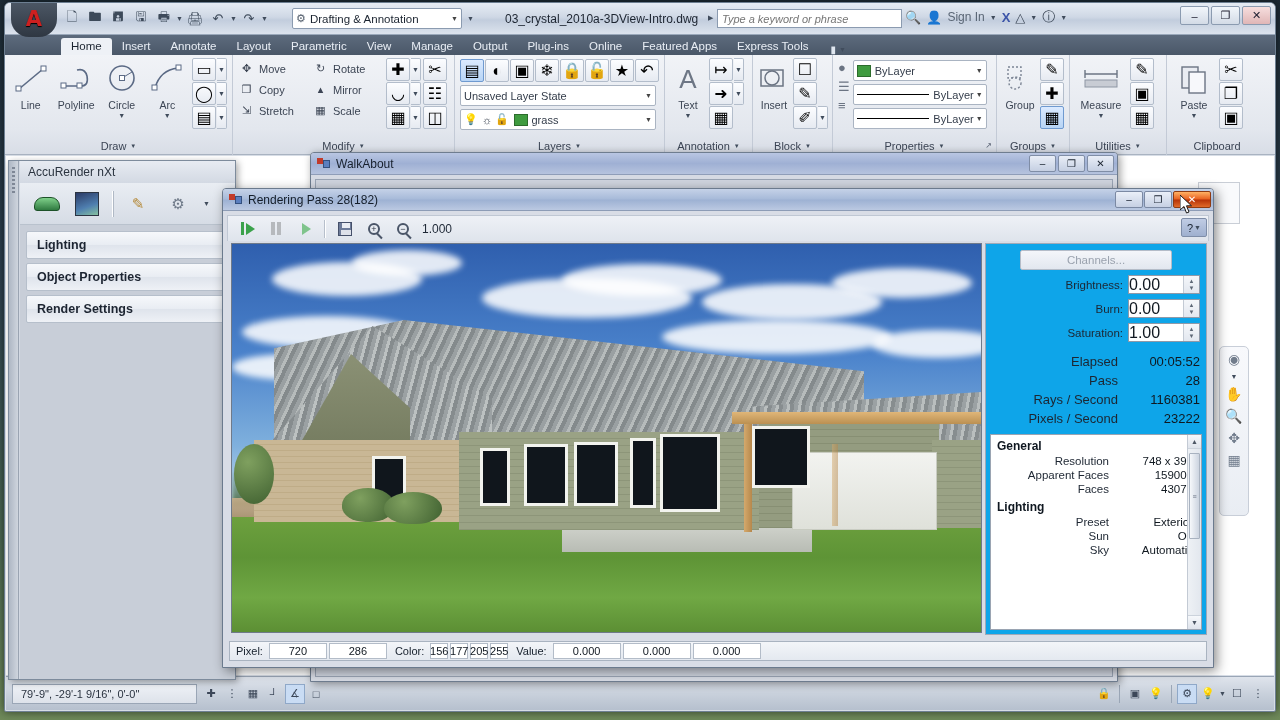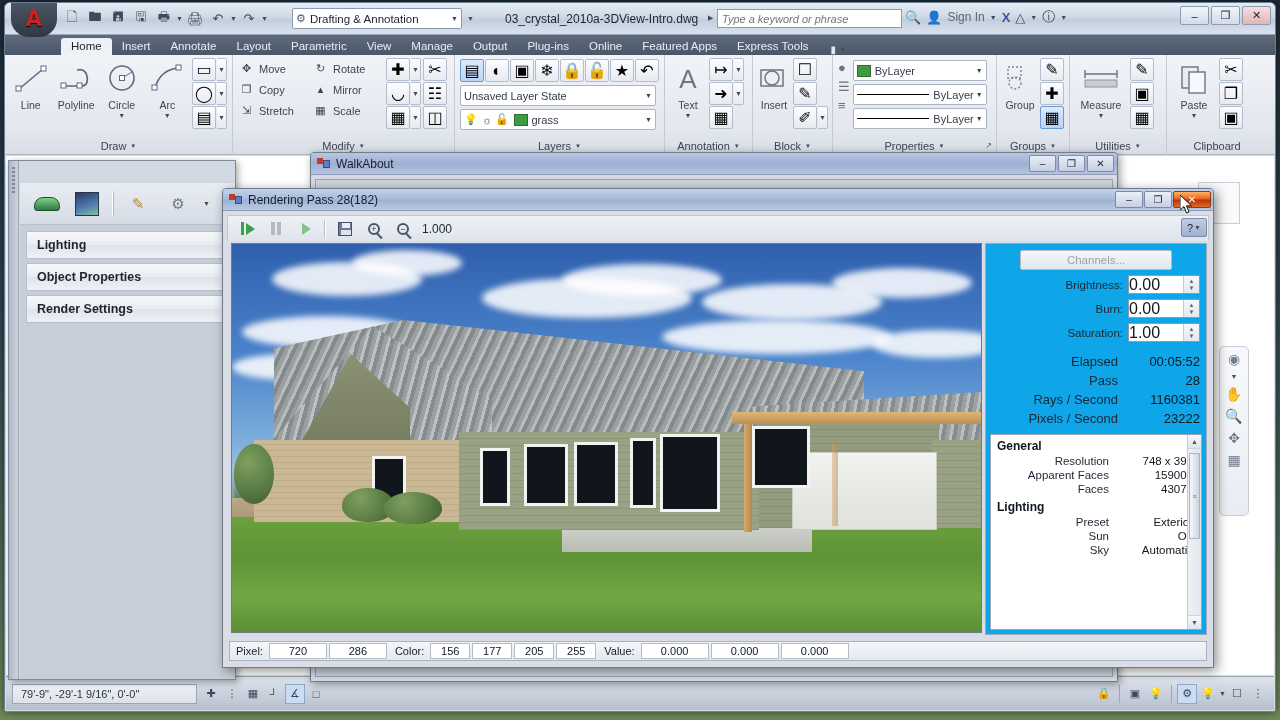--- a/index.html
+++ b/index.html
@@ -458,21 +458,21 @@
     border: 1px solid #a9b3c0;
     display: flex; align-items: center; font-size: 11px; color: #16202c;
   }
   .pixelbar .lb { padding: 0 6px; white-space: nowrap; }
   .pixelbar .fld {
     height: 16px; border: 1px solid #b3bcc8; background: #fff;
     margin-right: 2px; display: flex; align-items: center; justify-content: center;
     font-size: 11px; color: #101820;
   }
   .f-w1 { width: 58px; }
-  .f-w2 { width: 40px; }
+  .f-w2 { width: 18px; }
   .f-w3 { width: 68px; }
 
   
   .cursor {
     position: absolute; left: 1180px; top: 195px; width: 14px; height: 20px; z-index: 99;
     pointer-events: none;
   }
 </style>
 </head>
 <body>
@@ -921,20 +921,21 @@
         <div class="sb-ic">☐</div>
         <div class="sb-ic">⋮</div>
       </div>
     </div>
   </div>
 
   <div class="accu">
     <div class="accu-grip">
         <div class="dots"></div>
       </div>
+    <div class="accu-title">AccuRender nXt</div>
     <div class="accu-toolbar">
       <div class="accu-tb-btn">
           <div class="car"></div>
         </div>
       <div class="accu-tb-btn">
           <div class="thumb-box"></div>
         </div>
       <div class="accu-sep"></div>
       <div class="accu-tb-btn pencil">✎</div>
       <div class="accu-tb-btn gear-i">⚙</div>

